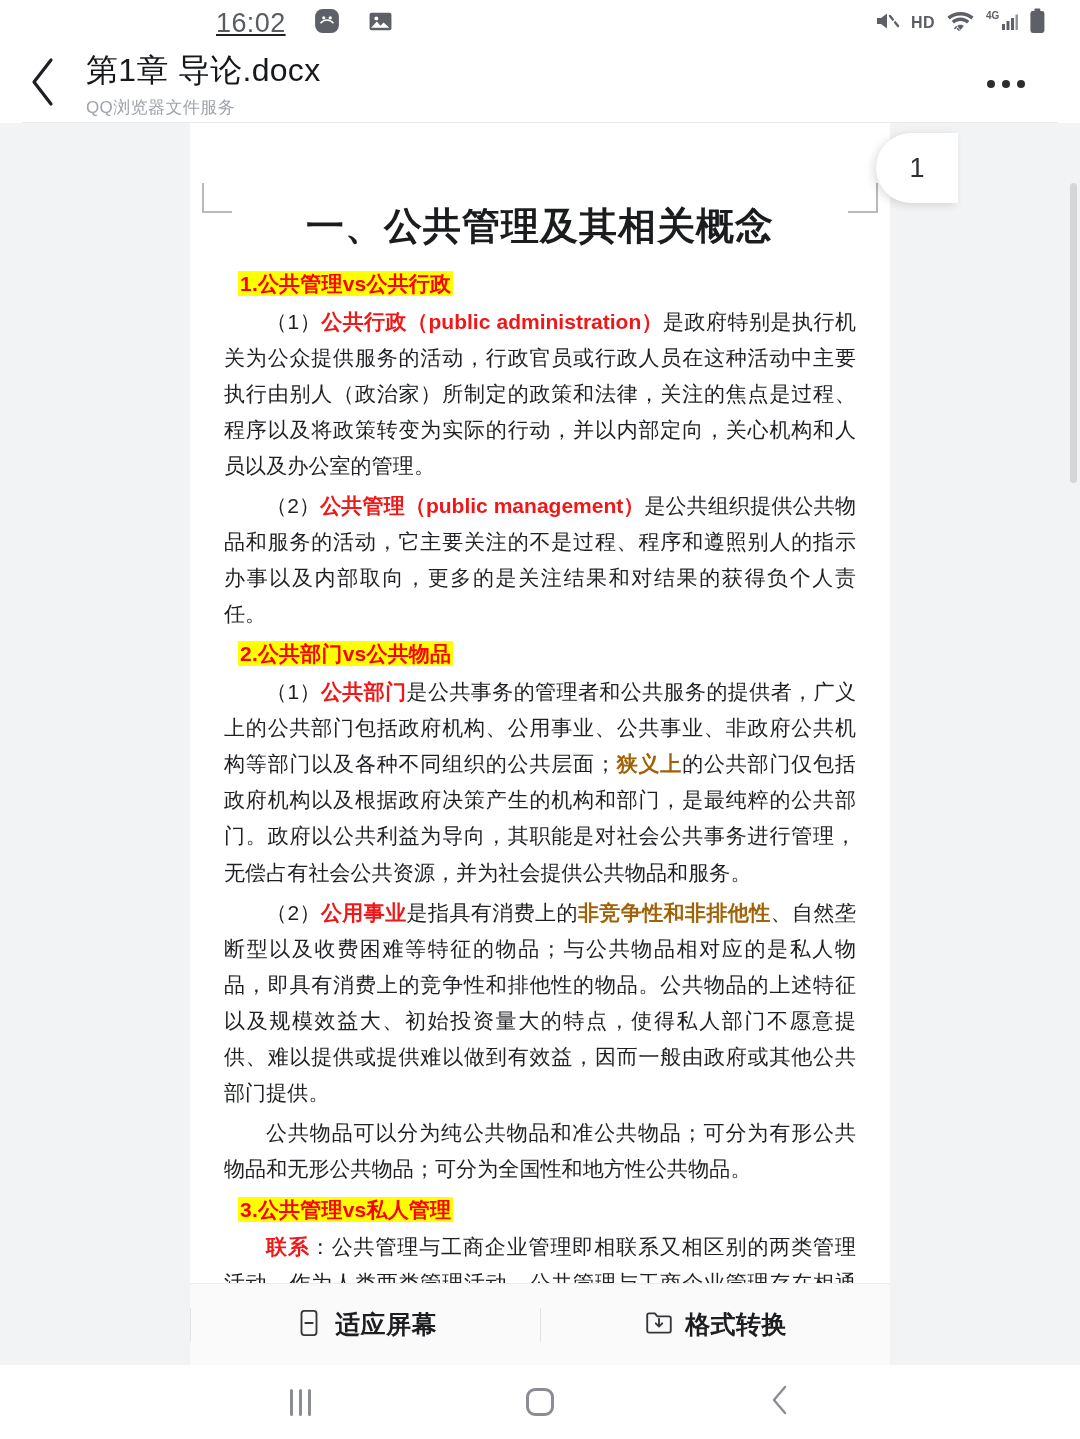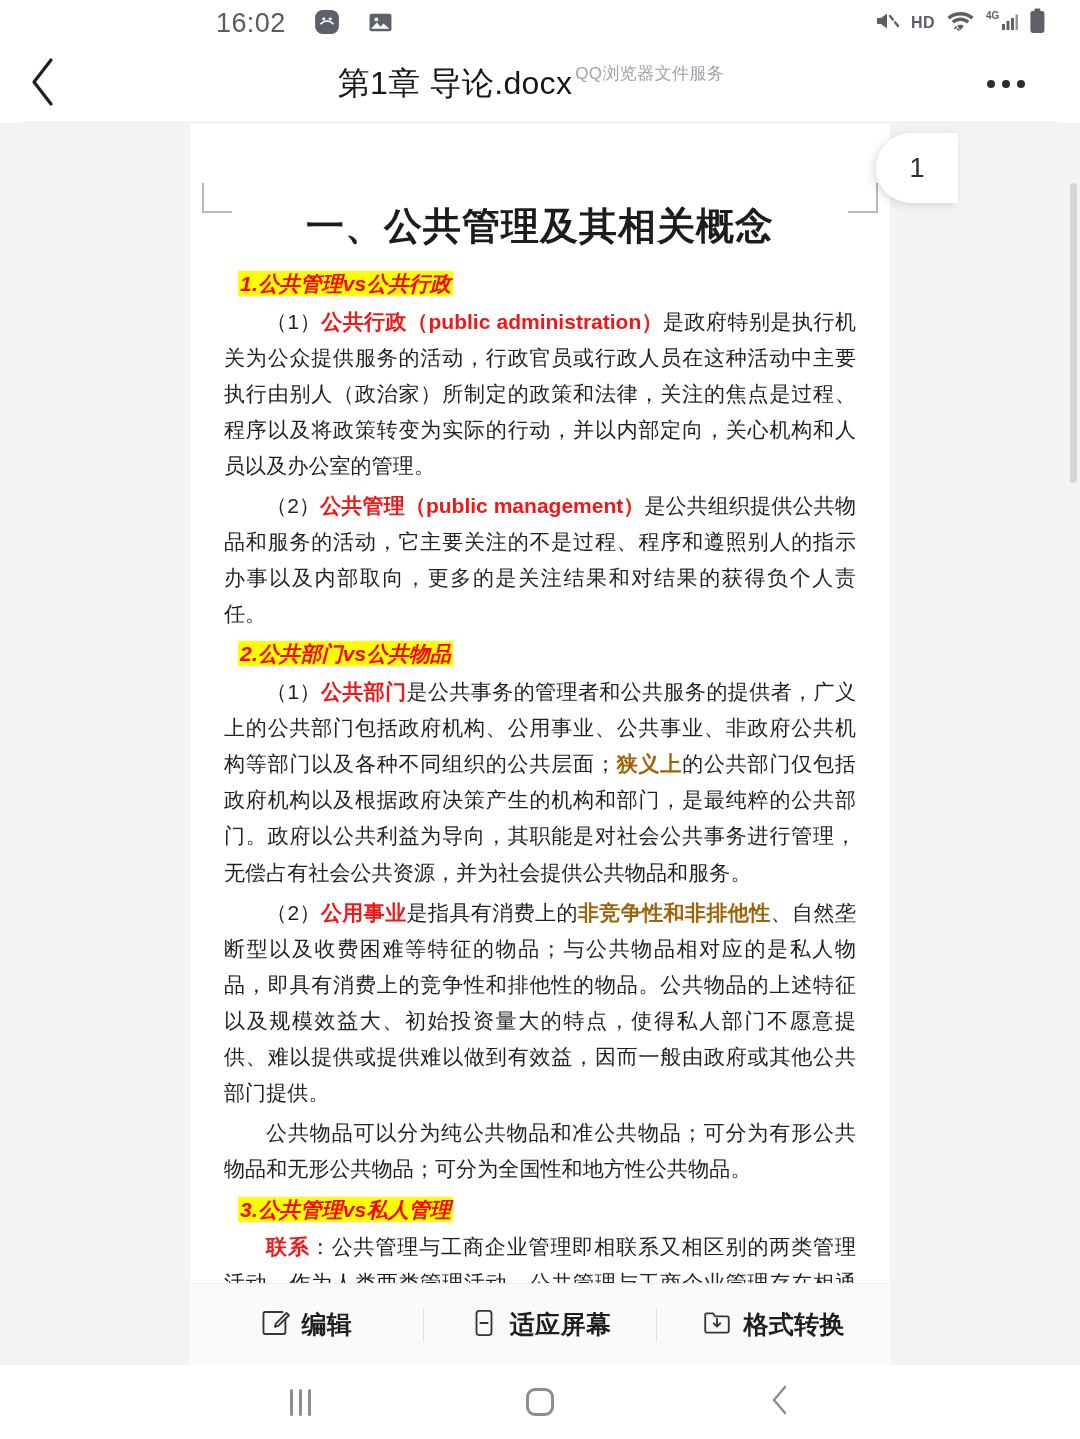--- a/index.html
+++ b/index.html
@@ -32,22 +32,23 @@
     height: 46px;
     flex: 0 0 46px;
     display: flex;
     align-items: center;
     justify-content: space-between;
     padding: 0 34px 0 216px;
     background: #ffffff;
   }
   .status-left {
     display: flex;
-    align-items: flex-end;
+    align-items: center;
     gap: 28px;
+    text-decoration: underline;
   }
   .status-clock {
     font-size: 27px;
     color: #585c63;
     letter-spacing: 0.4px;
     font-weight: 400;
   }
   .notif-icon { display: block; }
   .status-right {
     display: flex;
@@ -75,21 +76,21 @@
     flex: 0 0 86px;
     display: flex;
     align-items: center;
     justify-content: center;
     align-self: stretch;
     cursor: pointer;
   }
   .header-titles {
     flex: 1 1 auto;
     display: flex;
-    flex-direction: row;
+    flex-direction: column;
     justify-content: center;
     gap: 3px;
     min-width: 0;
   }
   .doc-title {
     font-size: 32px;
     font-weight: 400;
     color: #16181c;
     letter-spacing: 0.3px;
     white-space: nowrap;
@@ -201,21 +202,20 @@
     display: block;
   }
   .sec-head span.hl {
     background: #ffff00;
     color: #ff0000;
     font-weight: 700;
     font-size: 21px;
     letter-spacing: 0.2px;
     padding: 1px 2px;
     line-height: 1.5;
-    font-style: italic;
   }
   p.para {
     font-size: 21px;
     line-height: 1.72;
     color: #1f2023;
     text-align: justify;
     text-justify: inter-ideograph;
     margin: 4px 0;
     text-indent: 2em;
     letter-spacing: 0.1px;
@@ -431,29 +431,20 @@
         </p>
         <p class="para">
           
         </p>
 
       </div>
     </div>
 
     <div class="bottom-toolbar">
 
-      <div class="tool-btn">
-        <span>
-          <svg width="30" height="30" viewBox="0 0 26 26">
-            <path d="M19.5 3.5H4.5A1.5 1.5 0 003 5v16a1.5 1.5 0 001.5 1.5h16A1.5 1.5 0 0022 21V9" stroke="#34363a" stroke-width="1.6" fill="none" stroke-linecap="round"></path>
-            <path d="M13.8 13.5l9.2-9.3 2.1 2.1-9.3 9.2-2.9 0.8z" fill="none" stroke="#34363a" stroke-width="1.6" stroke-linejoin="round"></path>
-          </svg>
-        </span>
-        <span class="tool-label">编辑</span>
-      </div>
 
       <div class="tool-sep"></div>
 
       <div class="tool-btn">
         <span>
           <svg width="30" height="30" viewBox="0 0 26 26">
             <rect x="6.5" y="2.5" width="13" height="21" rx="2.4" fill="none" stroke="#34363a" stroke-width="1.6"></rect>
             <path d="M9.8 13h6.4" stroke="#34363a" stroke-width="1.6" stroke-linecap="round"></path>
           </svg>
         </span>

